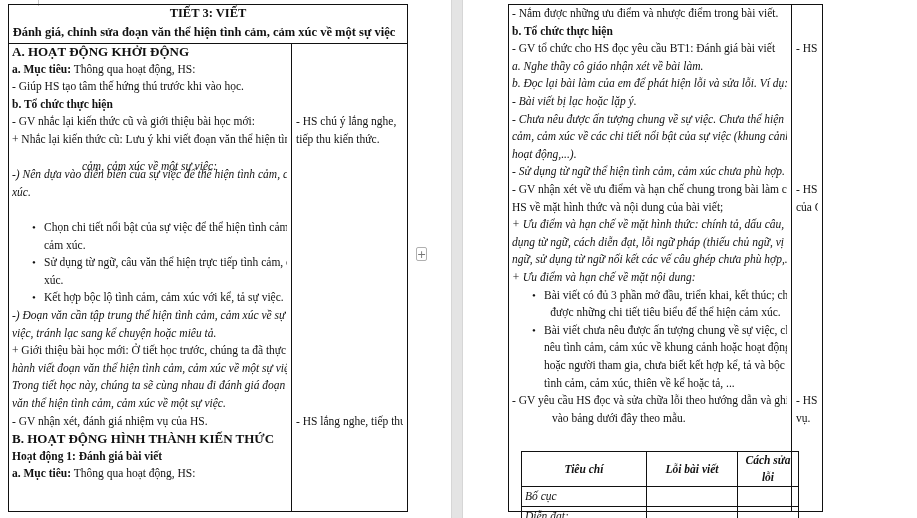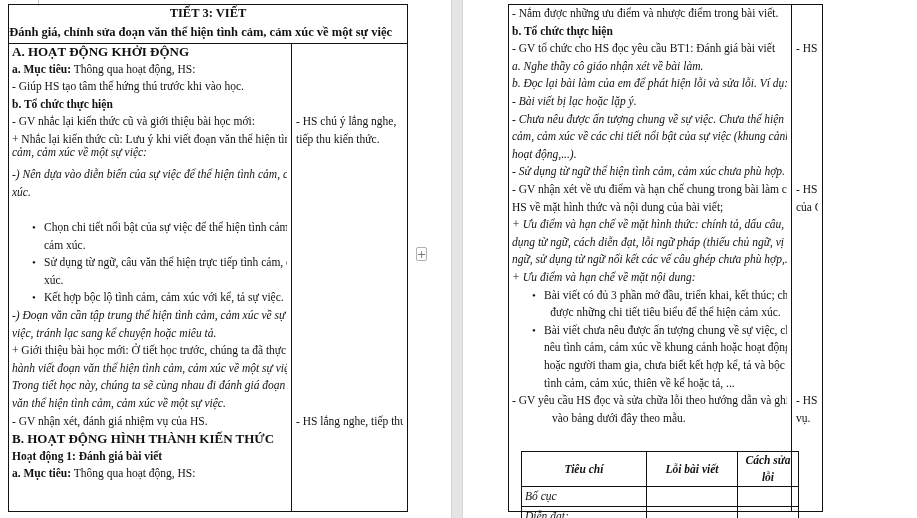--- a/index.html
+++ b/index.html
@@ -22,21 +22,21 @@
   .corner-mark { position:absolute; width:1px; background:#c8c8c8; top:0; height:6px; }
   .table-wrap { position:absolute; border:1.5px solid #111; box-sizing:border-box; }
   #left-table { left:8px; top:4px; width:400px; height:508px; }
   #right-table { left:45px; top:4px; width:315px; height:508px; }
 
   .hdr {
     position:absolute; left:0; right:0; top:0; height:38px;
     border-bottom:1.5px solid #111; text-align:center; font-weight:bold; font-size:12.5px;
   }
   .hdr .l1 { position:absolute; top:1px; left:0; right:0; }
-  .hdr .l2 { position:absolute; top:20px; left:0; right:15px;text-align:right; }
+  .hdr .l2 { position:absolute; top:20px; left:0; right:8px; }
 
   .col-main { position:absolute; top:0; bottom:0; left:0; overflow:hidden; }
   .col-side { position:absolute; top:0; bottom:0; right:0; }
   .vline { position:absolute; top:0; bottom:0; width:0; border-left:1.5px solid #111; }
 
   .ln {
     position:absolute; left:3px; right:4px; white-space:nowrap;
     font-size:11.5px; line-height:17px; height:17px; overflow:hidden;
   }
   .ln.b { font-weight:bold; }
@@ -77,21 +77,21 @@
       <div class="l2">Đánh giá, chỉnh sửa đoạn văn thể hiện tình cảm, cảm xúc về một sự việc</div>
     </div>
     <div class="vline" style="left:282px; top:38px;"></div>
     <div class="col-main" id="left-main" style="width:282px; top:38px;">
         <div class="ln big" style="top: 0px;"><span>A. HOẠT ĐỘNG KHỞI ĐỘNG</span></div>
         <div class="ln normal" style="top: 17.6px;"><span class="lbl">a. Mục tiêu:</span><span> Thông qua hoạt động, HS:</span></div>
         <div class="ln normal" style="top: 35.2px;"><span>- Giúp HS tạo tâm thế hứng thú trước khi vào học.</span></div>
         <div class="ln b" style="top: 52.8px;"><span>b. Tổ chức thực hiện</span></div>
         <div class="ln normal" style="top: 70.4px;"><span>- GV nhắc lại kiến thức cũ và giới thiệu bài học mới:</span></div>
         <div class="ln normal" style="top: 88px;"><span>+ Nhắc lại kiến thức cũ: Lưu ý khi viết đoạn văn thể hiện tình</span></div>
-        <div class="ln i" style="top: 101px;"><span>cảm, cảm xúc về một sự việc:</span></div>
+        <div class="ln i" style="top: 115px; text-align: center;"><span>cảm, cảm xúc về một sự việc:</span></div>
         <div class="ln i" style="top: 123.2px;"><span>-) Nên dựa vào diễn biến của sự việc để thể hiện tình cảm, cảm</span></div>
         <div class="ln i" style="top: 140.8px;"><span>xúc.</span></div>
         <div class="ln bullet" style="top: 176px;"><span>Chọn chi tiết nổi bật của sự việc để thể hiện tình cảm,</span></div>
         <div class="ln bullet-cont" style="top: 193.6px;"><span>cảm xúc.</span></div>
         <div class="ln bullet" style="top: 211.2px;"><span>Sử dụng từ ngữ, câu văn thể hiện trực tiếp tình cảm, cảm</span></div>
         <div class="ln bullet-cont" style="top: 228.8px;"><span>xúc.</span></div>
         <div class="ln bullet" style="top: 246.4px;"><span>Kết hợp bộc lộ tình cảm, cảm xúc với kể, tả sự việc.</span></div>
         <div class="ln i" style="top: 264px;"><span>-) Đoạn văn cần tập trung thể hiện tình cảm, cảm xúc về sự</span></div>
         <div class="ln i" style="top: 281.6px;"><span>việc, tránh lạc sang kể chuyện hoặc miêu tả.</span></div>
         <div class="ln normal" style="top: 299.2px;"><span>+ Giới thiệu bài học mới: Ở tiết học trước, chúng ta đã thực</span></div>

